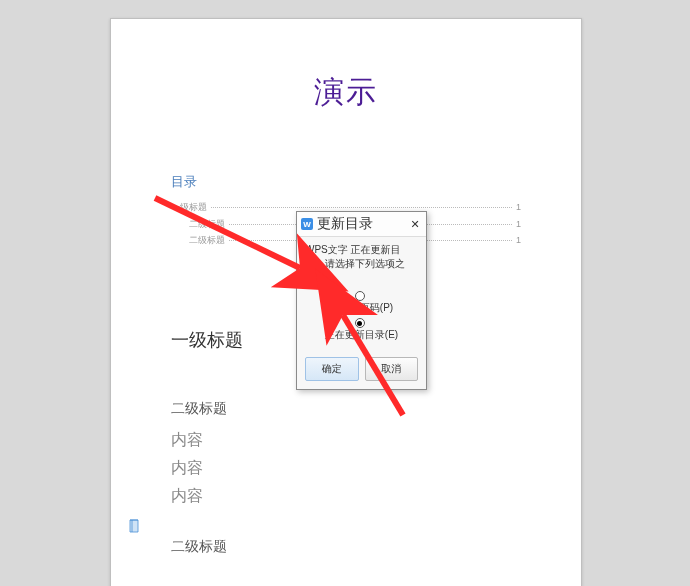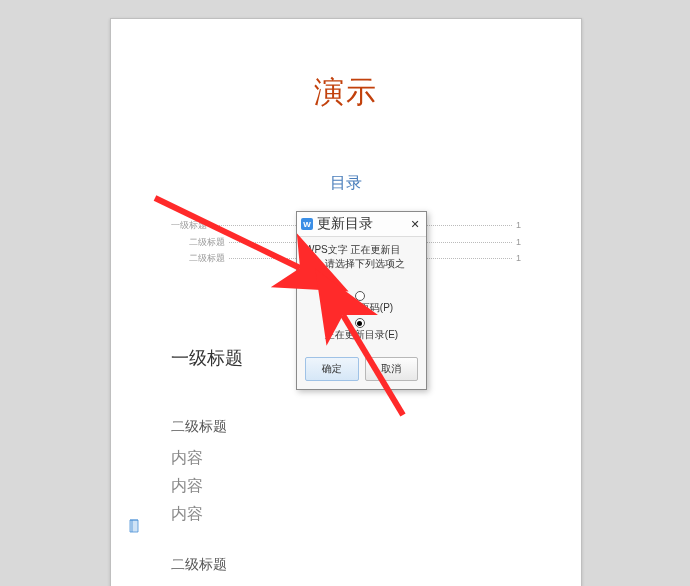--- a/index.html
+++ b/index.html
@@ -21,30 +21,29 @@
     border: 1px solid #bfbfbf;
     box-shadow: 0 1px 3px rgba(0,0,0,0.15);
   }
   .page-inner {
     padding: 53px 60px 20px 60px;
   }
   .doc-title {
     text-align: center;
     font-size: 30px;
     font-family: "SimSun", serif;
-    color: #c2410c;
+    color: #4c1d95;
     margin-bottom: 60px;
     letter-spacing: 2px;
   }
   .toc-heading {
     color: #4a7ebb;
-    font-size: 16px;
-    margin-bottom: 25px;
+    font-size: 13px;
+    margin-bottom: 10px;
     font-weight: normal;
-    text-align: center;
   }
   .toc-entry {
     font-size: 9px;
     color: #999;
     display: flex;
     align-items: baseline;
     margin-bottom: 3px;
     line-height: 1.5;
   }
   .toc-entry.lvl1 { padding-left: 0; }

